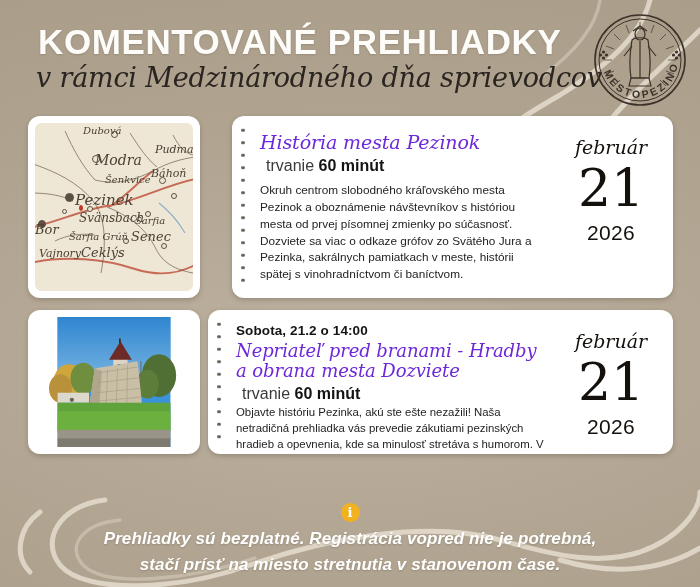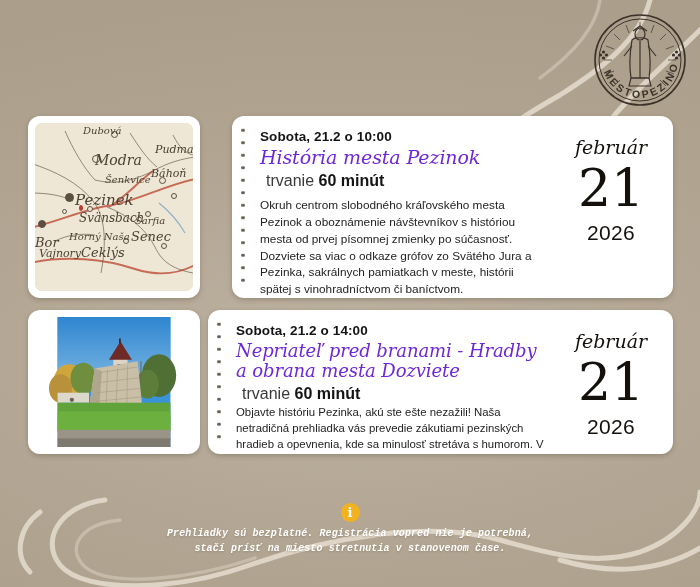--- a/index.html
+++ b/index.html
@@ -196,28 +196,27 @@
     background: #f2b21f;
     color: #ffffff;
     font-size: 13px;
     font-weight: bold;
     font-family: "DejaVu Serif", "Liberation Serif", serif;
     line-height: 19px;
     display: inline-block;
     margin-bottom: 4px;
   }
   .footer-line {
-    font-size: 10px;
+    font-size: 17px;
     font-style: italic;
     font-weight: bold;
     color: #ffffff;
     line-height: 1.5;
     text-shadow: 0 1px 2px rgba(90,78,62,.3);
     letter-spacing: .1px;
-    font-family: Liberation Mono, monospace;
   }
 
   
   .map-bg {
     position: absolute; inset: 0;
     background: #efe6d4;
   }
   .map-label {
     position: absolute;
     font-family: "DejaVu Serif", "Liberation Serif", serif;
@@ -247,20 +246,22 @@
         <path d="M 560 560 C 610 575 660 572 700 548"></path>
       </g>
       <g fill="none" stroke="#d9cfbe" stroke-width="3.4" opacity="0.55" stroke-linecap="round">
         <path d="M 120 520 C 80 524 66 548 84 566 C 108 588 190 580 255 558"></path>
         <path d="M 600 0 C 596 30 570 56 540 78"></path>
       </g>
     </svg>
   </div>
 
   <div class="header">
+    <div class="title">KOMENTOVANÉ PREHLIADKY</div>
+    <div class="subtitle">v rámci Medzinárodného dňa sprievodcov</div>
   </div>
 
   <div class="seal">
     <svg viewBox="0 0 104 104" xmlns="http://www.w3.org/2000/svg">
       <defs>
         <path id="arcTop" d="M 16 52 A 36 36 0 0 1 88 52"></path>
         <path id="arcBot" d="M 14 52 A 38 38 0 0 0 90 52"></path>
       </defs>
       <circle cx="52" cy="52" r="45" fill="none" stroke="#3b322a" stroke-width="1.6"></circle>
       <circle cx="52" cy="52" r="41" fill="none" stroke="#3b322a" stroke-width="1"></circle>
@@ -336,36 +337,35 @@
         <div class="map-dot" style="left:88px;top:115px;width:6px;height:6px;"></div>
         <div class="map-dot" style="left:126px;top:120px;width:6px;height:6px;"></div>
 
         <div class="map-label" style="left:48px;top:2px;font-size:10px;">Dubová</div>
         <div class="map-label" style="left:60px;top:29px;font-size:14px;">Modra</div>
         <div class="map-label" style="left:70px;top:51px;font-size:10px;">Šenkvice</div>
         <div class="map-label" style="left:40px;top:68px;font-size:15px;">Pezinek</div>
         <div class="map-label" style="left:116px;top:44px;font-size:11px;">Báhoň</div>
         <div class="map-label" style="left:120px;top:20px;font-size:11px;">Pudma</div>
         <div class="map-label" style="left:44px;top:88px;font-size:12px;text-align:center;">Svänsbach</div>
-        <div class="map-label" style="left:34px;top:108px;font-size:10px;">Horný Naša</div>
+        <div class="map-label" style="left:34px;top:108px;font-size:10px;">Šarfia Grúň</div>
         <div class="map-label" style="left:96px;top:106px;font-size:13px;">Senec</div>
         <div class="map-label" style="left:46px;top:122px;font-size:13px;">Ceklýs</div>
         <div class="map-label" style="left:4px;top:124px;font-size:11px;">Vajnory</div>
         <div class="map-label" style="left:100px;top:92px;font-size:10px;">Šarfia</div>
-        <div class="map-label" style="left:0px;top:112px;font-size:13px;">Bor</div>
+        <div class="map-label" style="left:0px;top:99px;font-size:13px;">Bor</div>
         <div style="position:absolute;left:44px;top:82px;width:4px;height:6px;background:#c0392b;border-radius:50% 50% 50% 50%/60% 60% 40% 40%;"></div>
       </div>
     </div>
 
     <div class="gap"></div>
 
     <div class="body">
       <div class="perf"></div>
       <div class="body-text">
-        <div class="when">Sobota, 21.2 o 10:00</div>
         <div class="tour-title">História mesta Pezinok</div>
         <div class="duration">
           <span>trvanie</span>
           <b>60 minút</b>
         </div>
         <div class="desc">Okruh centrom slobodného kráľovského mesta Pezinok a oboznámenie návštevníkov s históriou mesta od prvej písomnej zmienky po súčasnosť. Dozviete sa viac o odkaze grófov zo Svätého Jura a Pezinka, sakrálnych pamiatkach v meste, histórii spätej s vinohradníctvom či baníctvom.</div>
 
       </div>
       <div class="datebox">
         <div class="month">február</div>

